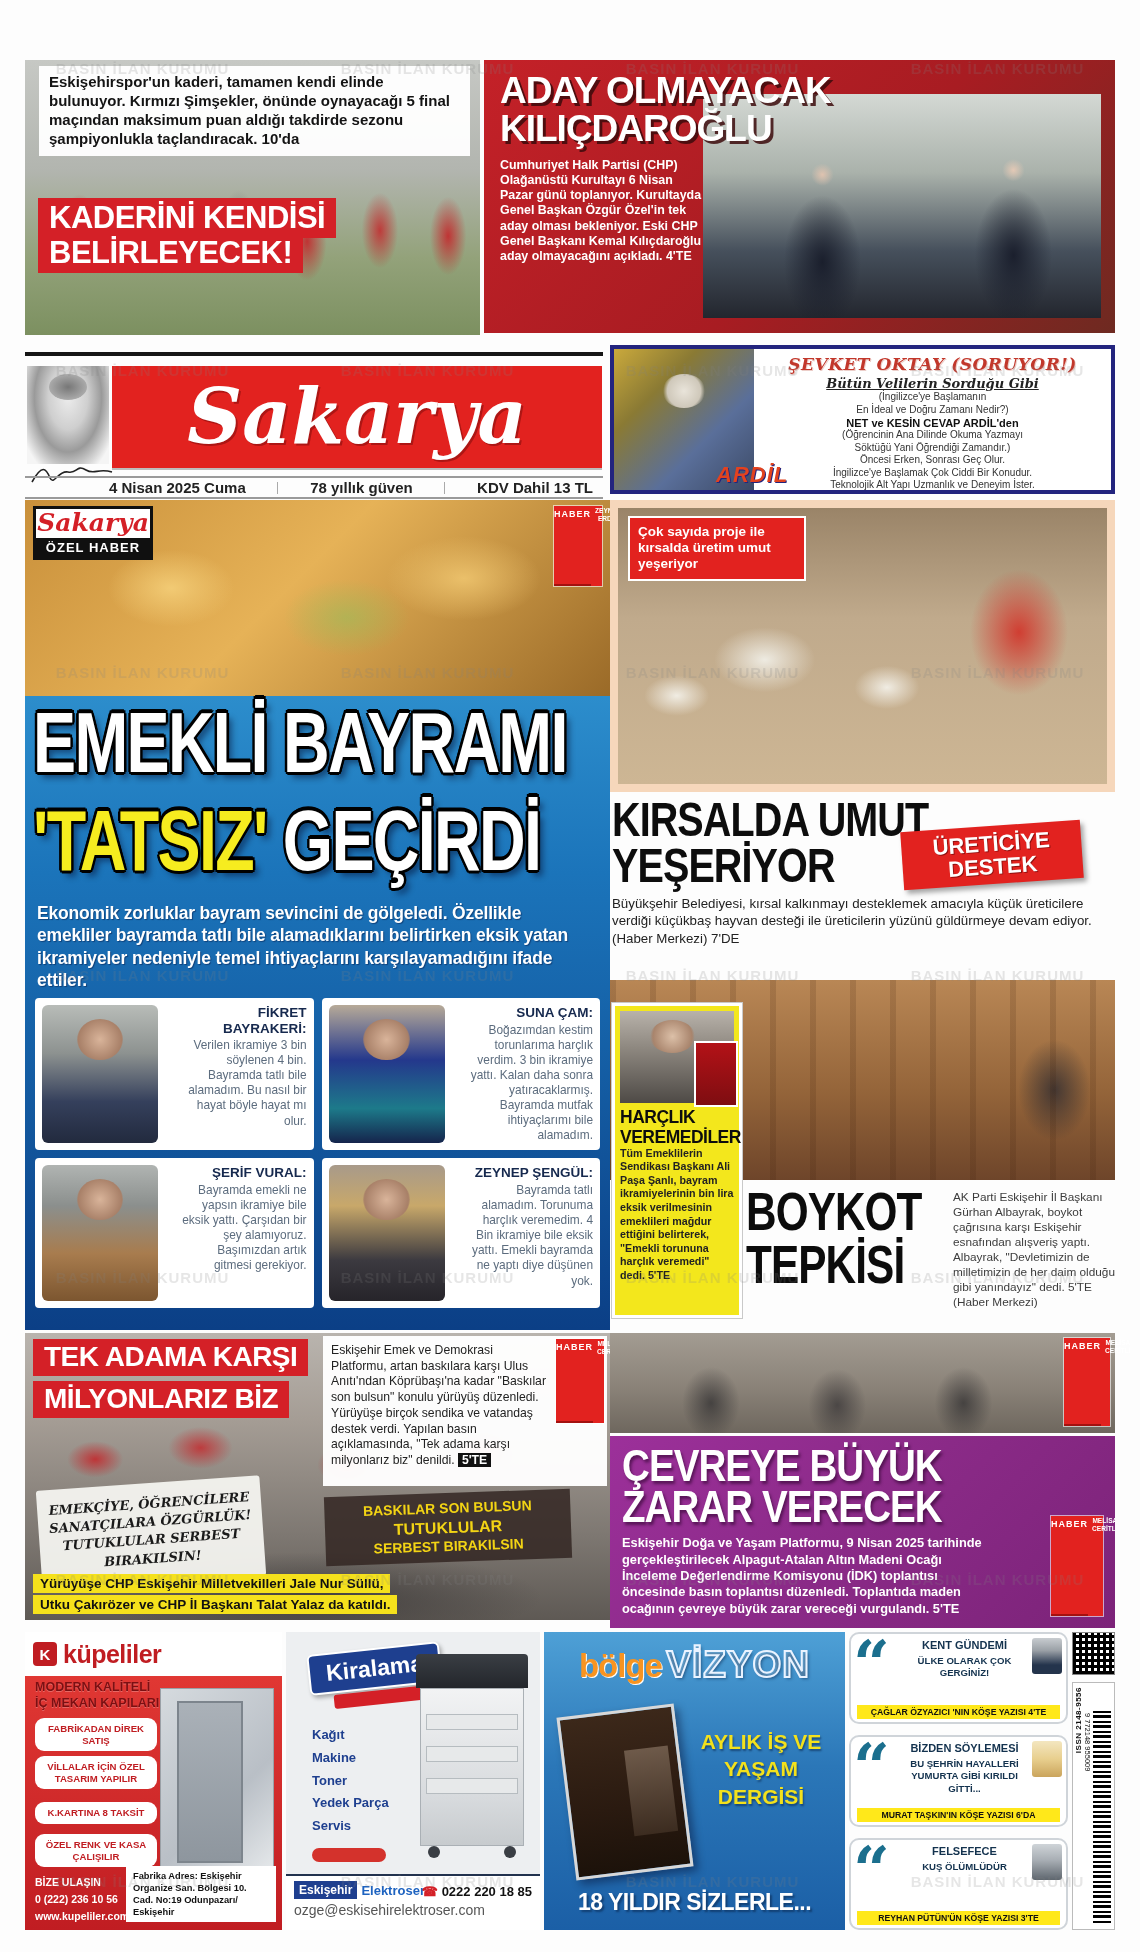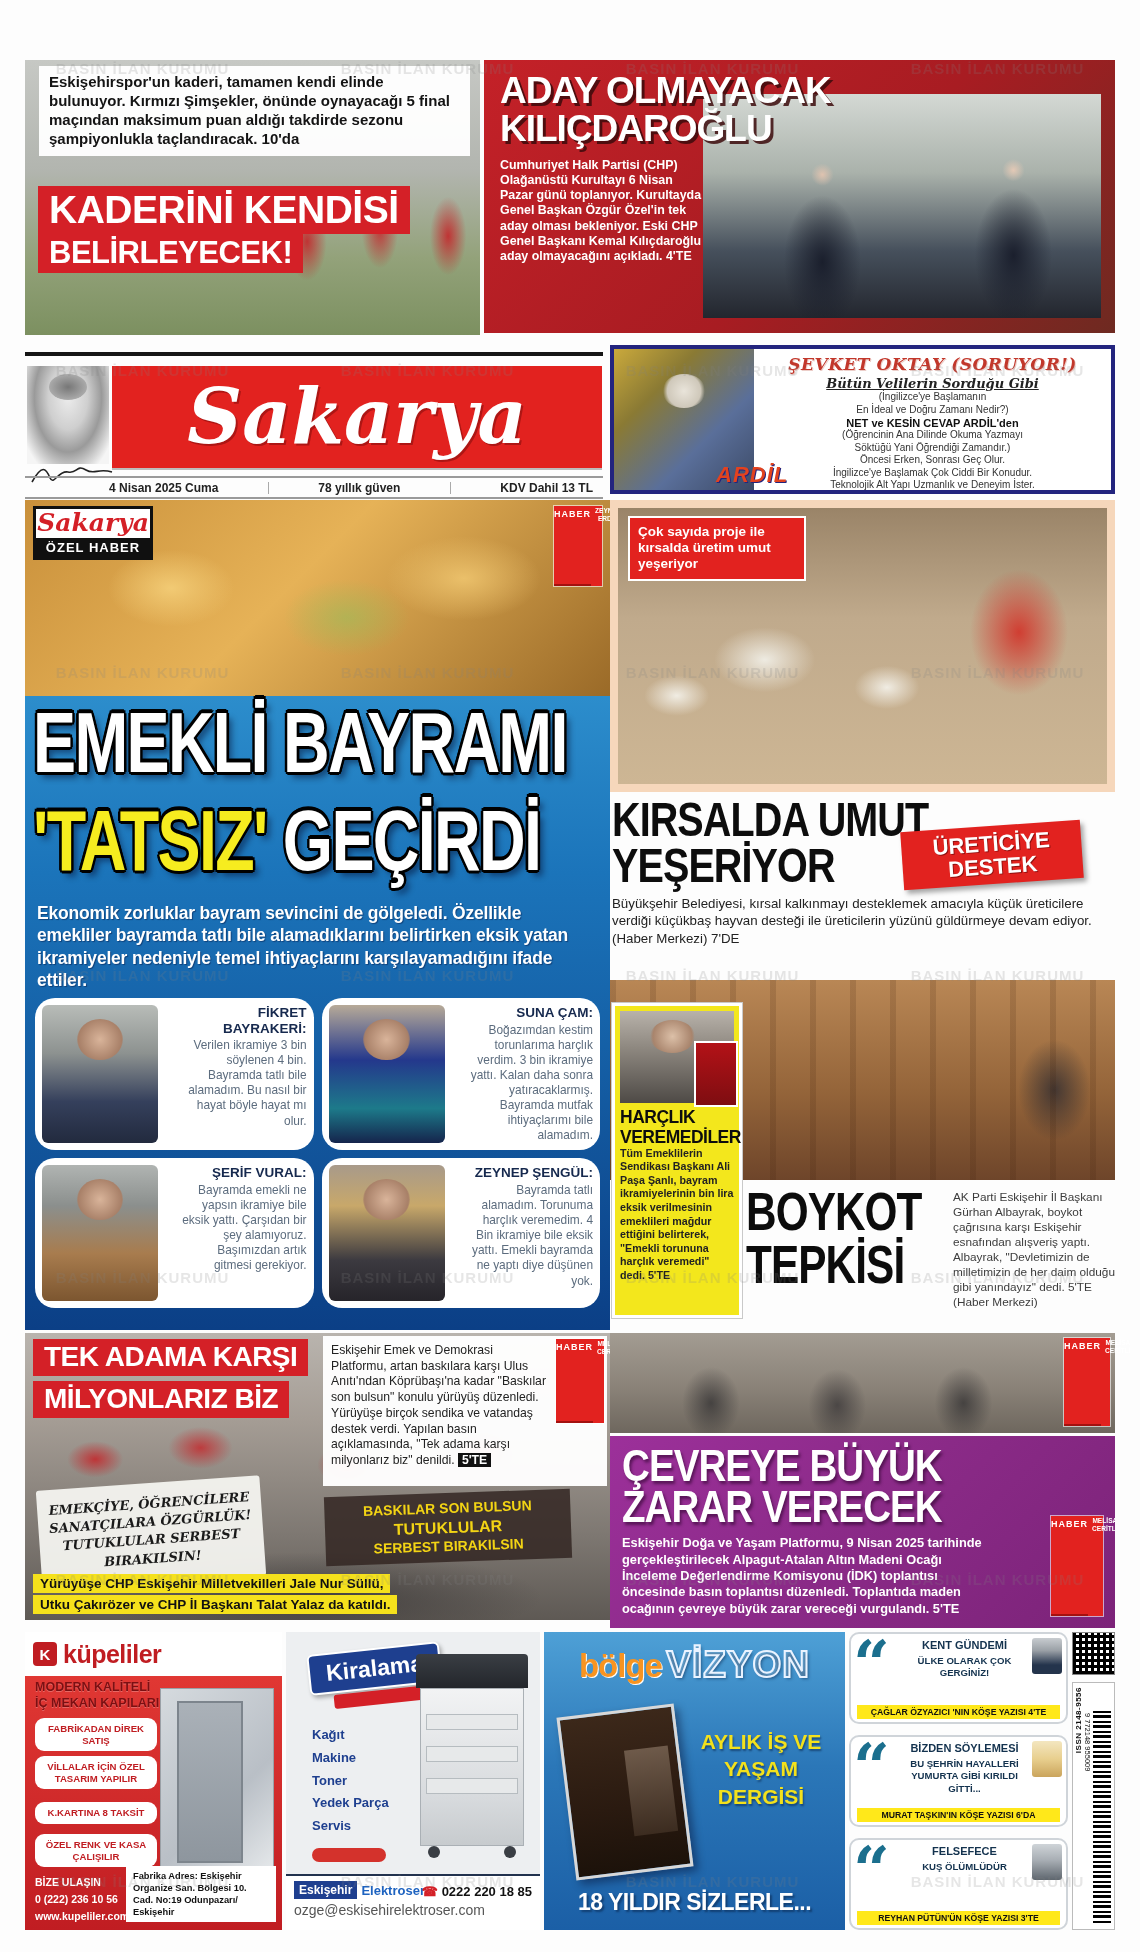--- a/index.html
+++ b/index.html
@@ -19,21 +19,21 @@
     radial-gradient(ellipse 26px 52px at 12% 62%,rgba(198,32,38,.85),transparent 70%),
     radial-gradient(ellipse 26px 54px at 30% 64%,rgba(198,32,38,.8),transparent 70%),
     radial-gradient(ellipse 24px 50px at 47% 60%,rgba(120,120,120,.7),transparent 70%),
     radial-gradient(ellipse 28px 56px at 62% 66%,rgba(198,32,38,.85),transparent 70%),
     radial-gradient(ellipse 26px 54px at 78% 62%,rgba(198,32,38,.8),transparent 70%),
     radial-gradient(ellipse 26px 56px at 93% 64%,rgba(198,32,38,.85),transparent 70%);}
   .tl-intro{position:absolute;left:14px;top:6px;right:10px;background:rgba(255,255,255,.96);
     padding:7px 10px;font-size:15px;font-weight:700;color:#141414;line-height:1.26;}
   .red-chip{display:table;background:#d42027;color:#fff;font-weight:800;padding:4px 11px;line-height:1.02;
     white-space:nowrap;letter-spacing:-0.5px;}
-  .tl-h1{position:absolute;left:13px;top:126px;font-size:39px;}
+  .tl-h1{position:absolute;left:13px;top:138px;font-size:31px;}
   .tl-h2{position:absolute;left:13px;top:173px;font-size:31px;}
 
   .tr-panel{left:484px;top:60px;width:631px;height:273px;overflow:hidden;
     background:linear-gradient(135deg,#c42128 0%,#a81c22 55%,#6e2a21 100%);}
   .tr-photo{position:absolute;right:14px;top:34px;width:398px;height:224px;
     background:linear-gradient(180deg,#d4d9d4 0%,#aab2ab 35%,#46505c 70%,#23262e 100%);}
   .tr-photo::before{content:"";position:absolute;inset:0;background-image:
     radial-gradient(ellipse 55px 95px at 30% 75%,rgba(22,26,40,.9),transparent 70%),
     radial-gradient(ellipse 55px 95px at 78% 72%,rgba(22,26,40,.9),transparent 70%),
     radial-gradient(circle 16px at 30% 36%,rgba(226,196,176,.95),transparent 70%),
@@ -48,21 +48,21 @@
     background:radial-gradient(ellipse at 50% 32%,#ececec 0%,#cfcfcf 34%,#9a9a9a 58%,#f5f5f5 88%);}
   .ataturk::before{content:"";position:absolute;left:22px;top:8px;width:38px;height:26px;border-radius:50%;
     background:radial-gradient(ellipse,#777 0%,#aaa 70%,transparent 75%);}
   .signature svg{display:block;}
   .logo-box{left:112px;top:366px;width:490px;height:102px;background:#e2221f;display:flex;align-items:center;justify-content:center;
     box-shadow:0 2px 0 rgba(0,0,0,.25);}
   .logo-text{font-family:"DejaVu Serif",serif;font-style:italic;font-weight:700;color:#fff;font-size:76px;line-height:1;
     text-shadow:2px 2px 0 rgba(120,10,10,.5);}
   .dateline{left:25px;top:476px;width:578px;height:23px;border-top:2px solid #9a9a9a;border-bottom:2px solid #9a9a9a;
     display:flex;align-items:center;justify-content:space-between;box-sizing:border-box;
-    padding:0 10px 0 84px;font-size:12px;font-weight:700;color:#222;}
+    padding:0 10px 0 84px;font-size:15px;font-weight:700;color:#222;}
   .dateline .sep{width:1px;height:12px;background:#aaa;}
 
   
   .ardil{left:610px;top:345px;width:505px;height:149px;background:#fff;border:4px solid #23247e;box-sizing:border-box;display:flex;}
   .ardil-photo{width:140px;height:100%;
     background:linear-gradient(135deg,#caa93c 0%,#8a7a34 30%,#5a6f9a 65%,#3c4a66 100%);position:relative;}
   .ardil-photo::before{content:"";position:absolute;left:34%;top:18%;width:44px;height:34px;border-radius:50%;
     background:radial-gradient(circle,#e9e4da 0%,#cfc8ba 60%,transparent 75%);}
   .ardil-txt{flex:1;text-align:center;padding:5px 6px 4px 6px;position:relative;border-radius:28px;}
   .ardil-h{font-family:"DejaVu Serif",serif;font-style:italic;font-weight:700;color:#c2372b;font-size:17px;letter-spacing:.5px;
@@ -93,21 +93,21 @@
   .press-badge .pb-name{color:#fff;font-size:6.6px;font-weight:800;line-height:1.15;padding:1px 0 3px;}
   .main-byline{position:absolute;right:8px;top:6px;width:48px;height:80px;}
   .stroke-head{font-weight:800;color:#fff;white-space:nowrap;line-height:1;letter-spacing:-2px;
     text-shadow:-3px 0 #000,3px 0 #000,0 -3px #000,0 3px #000,-2px -2px #000,2px 2px #000,-2px 2px #000,2px -2px #000,6px 6px 6px rgba(0,0,30,.45);}
   .mh1{position:absolute;left:8px;top:200px;font-size:76px;transform:scale(.85,1.12);transform-origin:left top;}
   .mh2{position:absolute;left:8px;top:298px;font-size:76px;transform:scale(.85,1.12);transform-origin:left top;}
   .mh2 .yellow{color:#f6ec1f;}
   .deck{position:absolute;left:12px;top:402px;width:562px;color:#fff;font-weight:800;font-size:17.5px;line-height:1.28;
     letter-spacing:-0.2px;text-shadow:1px 1px 1px rgba(0,0,40,.4);}
   .quotes{position:absolute;left:10px;top:498px;width:565px;display:grid;grid-template-columns:1fr 1fr;gap:8px;}
-  .qcard{background:#fff;border-radius:20px;min-height:150px;padding:7px;display:flex;gap:18px;box-sizing:border-box;}
+  .qcard{background:#fff;border-radius:4px;min-height:150px;padding:7px;display:flex;gap:18px;box-sizing:border-box;}
   .q-photo{width:44%;border-radius:6px;flex-shrink:0;}
   .qp-1{background:linear-gradient(180deg,#b8bcb8 0%,#8d9290 35%,#35405c 70%,#222a3e 100%);}
   .qp-2{background:linear-gradient(180deg,#b7aa98 0%,#24388c 40%,#1d7a8a 75%,#15244c 100%);}
   .qp-3{background:linear-gradient(180deg,#b0b4b2 0%,#8b8f8d 30%,#a87c4e 65%,#7c5630 100%);}
   .qp-4{background:linear-gradient(180deg,#a89a8a 0%,#c8a86a 30%,#3c3a40 70%,#26242a 100%);}
   .q-photo{position:relative;}
   .q-photo::before{content:"";position:absolute;left:30%;top:10%;width:40%;height:30%;border-radius:50%;
     background:radial-gradient(circle,#d9b49a 0%,#a88068 70%,transparent 80%);}
   .q-txt{flex:1;text-align:right;}
   .q-name{font-size:13.5px;font-weight:800;color:#16294e;line-height:1.15;}

